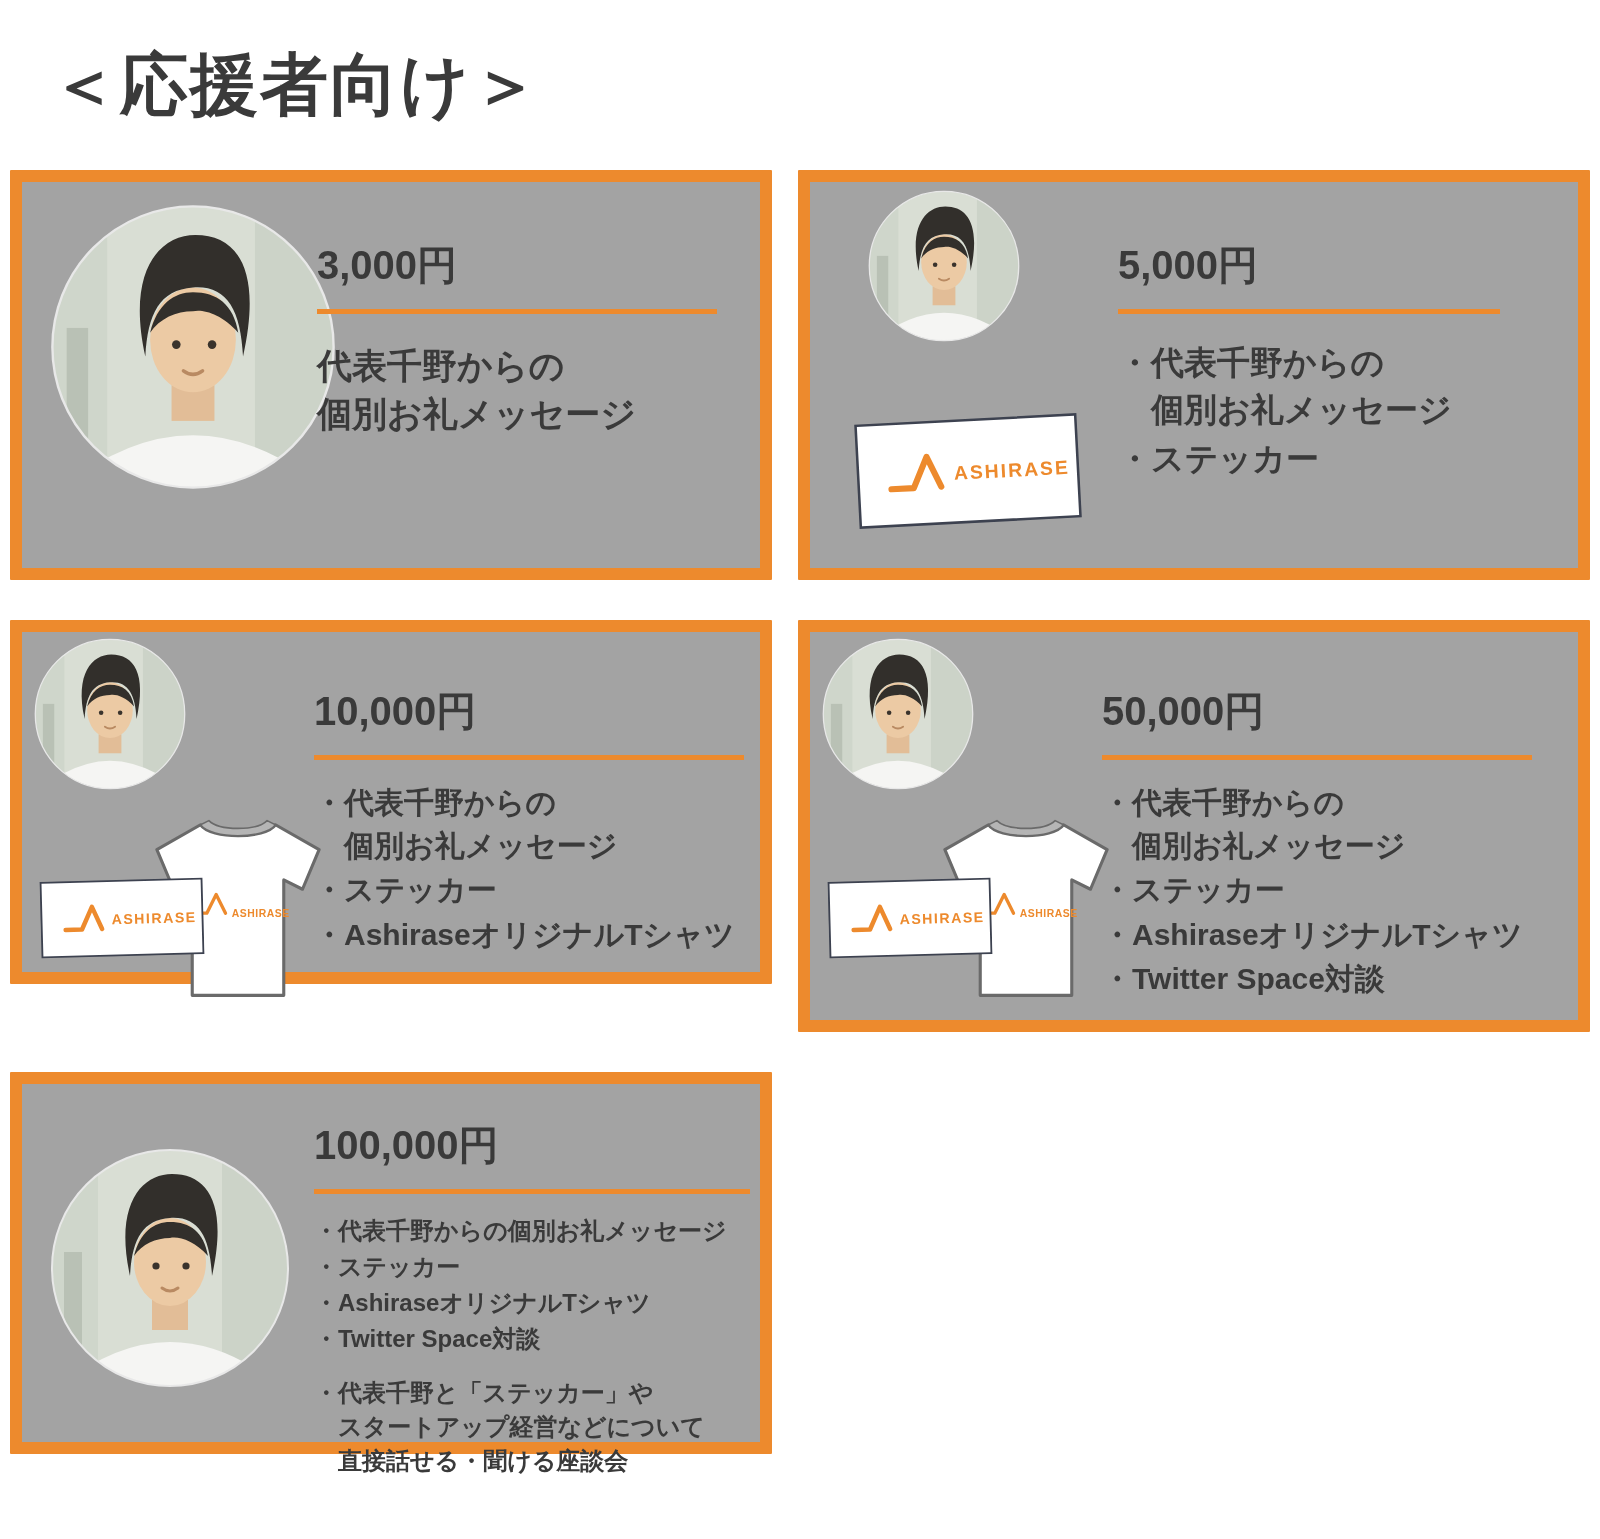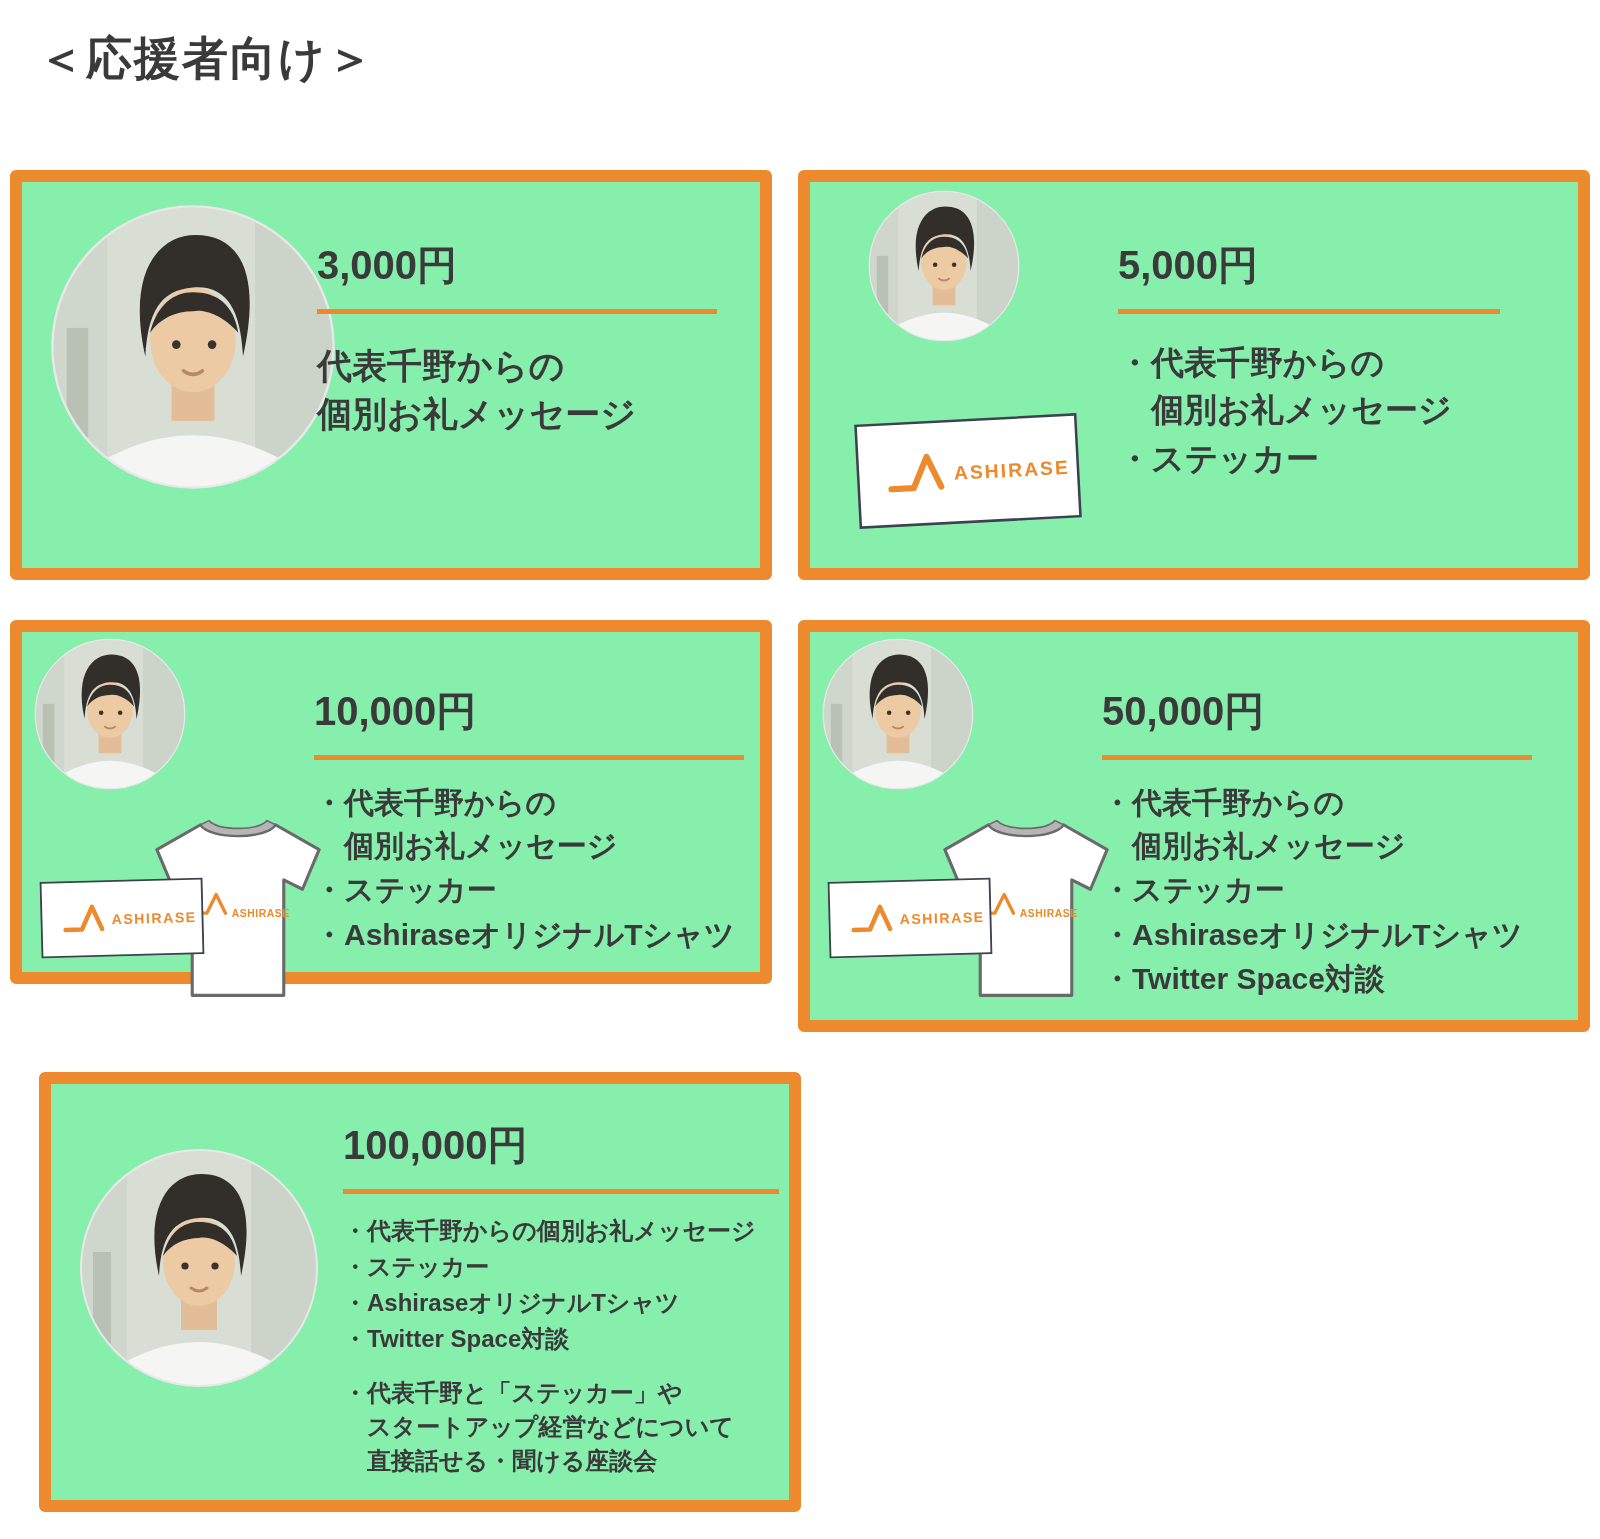--- a/index.html
+++ b/index.html
@@ -16,37 +16,37 @@
     position:relative;
     width:1600px;
     height:1539px;
     background:#ffffff;
     overflow:hidden;
   }
   .page-title{
     position:absolute;
     left:38px;
     top:28px;
-    margin:0;
-    font-size:46px;
+    margin:12px;
+    font-size:68px;
     font-weight:800;
     letter-spacing:2px;
     color:var(--text);
   }
   .card{
     position:absolute;
-    background:#86efac;
+    background:#a3a3a3;
     border:12px solid var(--accent);
-    border-radius:6px;
+    border-radius:1px;
   }
   .card-1{left:10px;top:170px;width:762px;height:410px;}
   .card-2{left:798px;top:170px;width:792px;height:410px;text-decoration:underline;}
   .card-3{left:10px;top:620px;width:762px;height:364px;}
   .card-4{left:798px;top:620px;width:792px;height:412px;}
-  .card-5{left:10px;top:1072px;width:762px;height:440px;margin-left:29px;}
+  .card-5{left:10px;top:1072px;width:762px;height:382px;}
 
   .card .avatar,
   .card .sticker,
   .card .tshirt,
   .card .tier-info{position:absolute;}
 
   
   .card-1 .avatar{left:28px;top:22px;width:286px;height:286px;}
   .card-1 .tier-info{left:295px;top:56px;width:400px;}
   .card-1 .tier-rewards{font-size:35px;line-height:1.38;margin-top:28px;}

